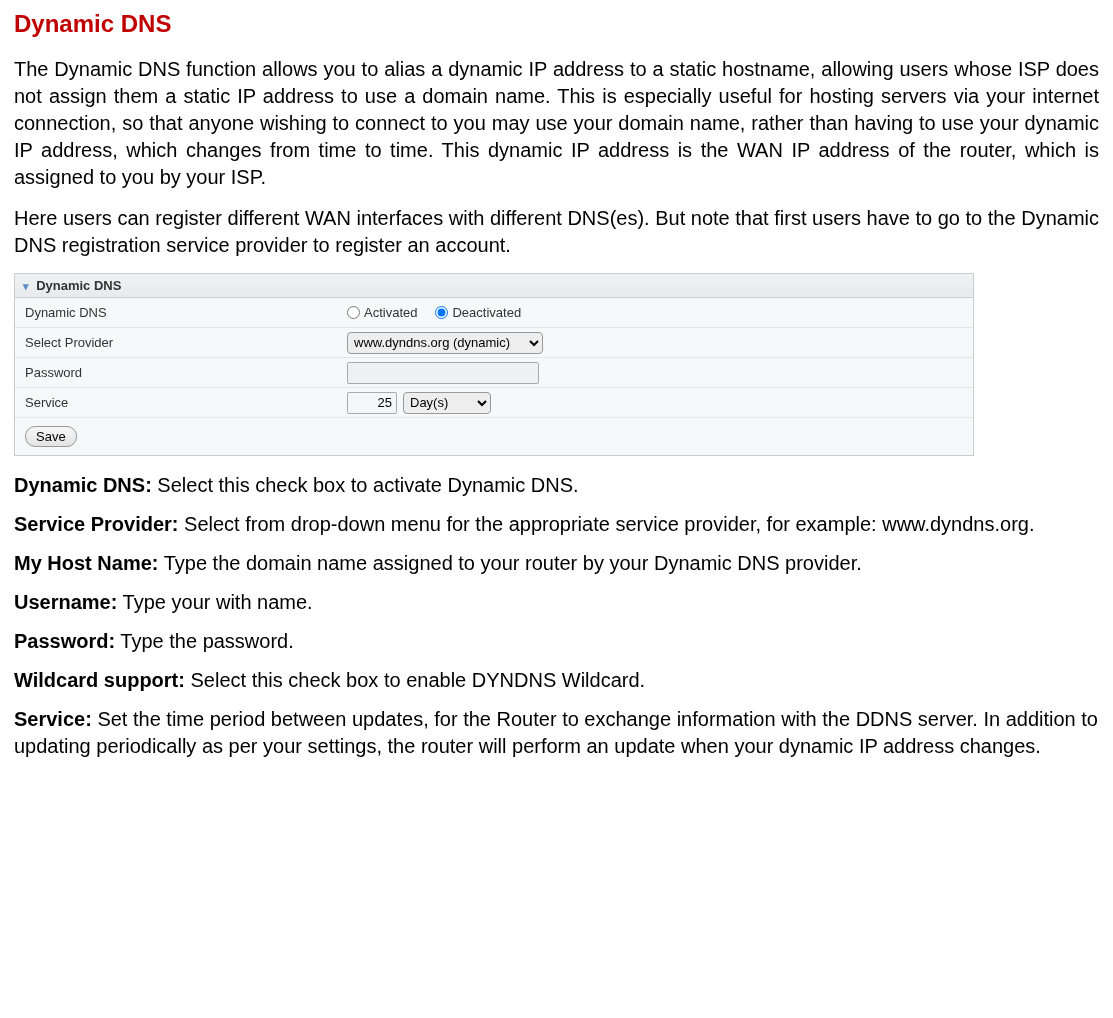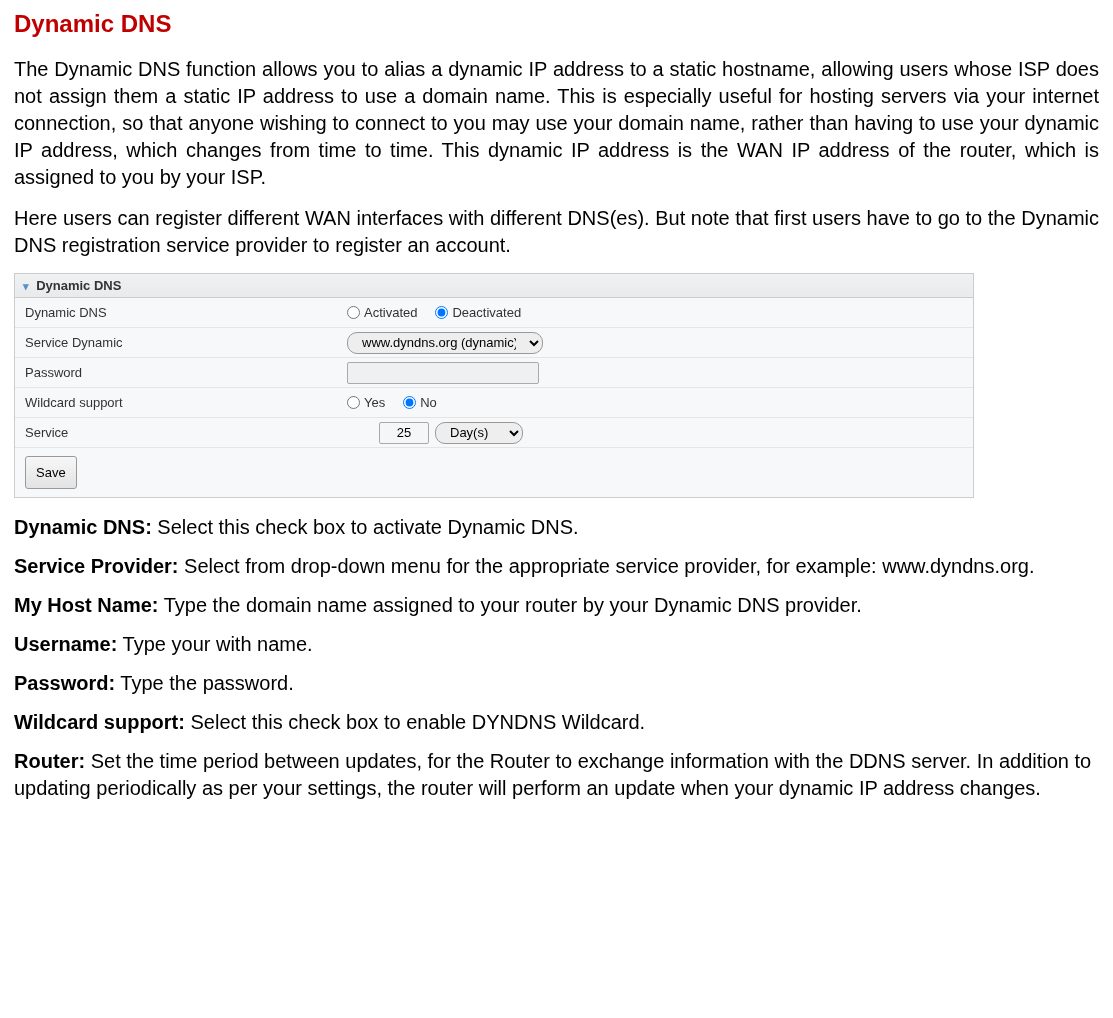--- a/index.html
+++ b/index.html
@@ -10,24 +10,24 @@
     .config-panel { width: 960px; border: 1px solid #ccc; background: #f7f8f9; font-size: 13px; font-family: Arial, sans-serif; color: #333; margin-bottom: 16px; }
     .panel-header { background: linear-gradient(#f0f1f2, #e9eaeb); padding: 4px 8px; border-bottom: 1px solid #ccc; color: #333; font-weight: bold; font-size: 13px; }
     .panel-header::before { content: "▾"; color: #5a8fc8; font-size: 11px; margin-right: 4px; }
     .config-row { display: flex; align-items: center; border-bottom: 1px solid #e5e5e5; min-height: 30px; }
     .config-row:last-child { border-bottom: none; }
     .config-label { width: 322px; padding: 4px 10px; font-size: 13px; color: #333; }
     .config-value { flex: 1; padding: 3px 10px; display: flex; align-items: center; gap: 6px; }
     .radio-wrap { display: inline-flex; margin-right: 12px; font-size: 13px; }
     .radio-wrap input { margin-right: 4px; }
     .text-input { width: 192px; height: 22px; border: 1px solid #aaa; background: #eef0f2; padding: 2px 4px; font-size: 13px; border-radius: 2px; }
-    .select-input { height: 22px; border: 1px solid #999; background: #eee; font-size: 13px; padding: 1px 10px; border-radius: 10px; }
-    .period-num { width: 50px; height: 22px; border: 1px solid #aaa; background: #f5f6f7; padding: 2px 4px; font-size: 13px; text-align: center; border-radius: 2px; margin-left: 32px; }
+    .select-input { height: 22px; border: 1px solid #999; background: #eee; font-size: 13px; padding: 1px 2px; border-radius: 4px; }
+    .period-num { width: 50px; height: 22px; border: 1px solid #aaa; background: #f5f6f7; padding: 2px 4px; font-size: 13px; text-align: right; border-radius: 2px; }
     .save-row { padding: 8px 10px; }
-    .save-btn { font-size: 13px; padding: 8px 10px; border: 1px solid #999; background: linear-gradient(#f7f7f7, #e3e3e3); border-radius: 3px; cursor: pointer; }
+    .save-btn { font-size: 13px; padding: 2px 10px; border: 1px solid #999; background: linear-gradient(#f7f7f7, #e3e3e3); border-radius: 10px; cursor: pointer; }
     .desc-para { margin-bottom: 12px; line-height: 1.35; }
   </style>
 </head>
 <body>
 
 <h2 class="heading">Dynamic DNS</h2>
 
 <p class="para">The Dynamic DNS function allows you to alias a dynamic IP address to a static hostname, allowing users whose ISP does not assign them a static IP address to use a domain name. This is especially useful for hosting servers via your internet connection, so that anyone wishing to connect to you may use your domain name, rather than having to use your dynamic IP address, which changes from time to time. This dynamic IP address is the WAN IP address of the router, which is assigned to you by your ISP.</p>
 <p class="para">Here users can register different WAN interfaces with different DNS(es). But note that first users have to go to the Dynamic DNS registration service provider to register an account.</p>
 
@@ -44,50 +44,37 @@
         <span>Activated</span>
       </label>
       <label class="radio-wrap">
         <input type="radio" name="ddns_enable" checked="" style="">
         <span>Deactivated</span>
       </label>
     </div>
   </div>
 
   <div class="config-row">
-    <div class="config-label">Service Dynamic</div>
+    <div class="config-label">Select Provider</div>
     <div class="config-value">
       <select class="select-input" style="width:196px;">
         <option>www.dyndns.org (dynamic)</option>
       </select>
     </div>
   </div>
 
 
 
   <div class="config-row">
     <div class="config-label">Password</div>
     <div class="config-value">
       <input type="password" class="text-input" value="" style="">
     </div>
   </div>
 
-  <div class="config-row">
-    <div class="config-label">Wildcard support</div>
-    <div class="config-value">
-      <label class="radio-wrap">
-        <input type="radio" name="wildcard" style="">
-        <span>Yes</span>
-      </label>
-      <label class="radio-wrap">
-        <input type="radio" name="wildcard" checked="" style="">
-        <span>No</span>
-      </label>
-    </div>
-  </div>
 
   <div class="config-row">
     <div class="config-label">Service</div>
     <div class="config-value">
       <input type="text" class="period-num" value="25" style="">
       <select class="select-input" style="width:88px;">
         <option>Day(s)</option>
       </select>
     </div>
   </div>
@@ -109,14 +96,14 @@
 <p class="desc-para">
   <span class="bold">Username:</span><span> Type your with name.</span>
 </p>
 <p class="desc-para">
   <span class="bold">Password:</span><span> Type the password.</span>
 </p>
 <p class="desc-para">
   <span class="bold">Wildcard support:</span><span> Select this check box to enable DYNDNS Wildcard.</span>
 </p>
 <p class="desc-para">
-  <span class="bold">Router:</span><span> Set the time period between updates, for the Router to exchange information with the DDNS server. In addition to updating periodically as per your settings, the router will perform an update when your dynamic IP address changes.</span>
+  <span class="bold">Service:</span><span> Set the time period between updates, for the Router to exchange information with the DDNS server. In addition to updating periodically as per your settings, the router will perform an update when your dynamic IP address changes.</span>
 </p>
 
 </body></html>

